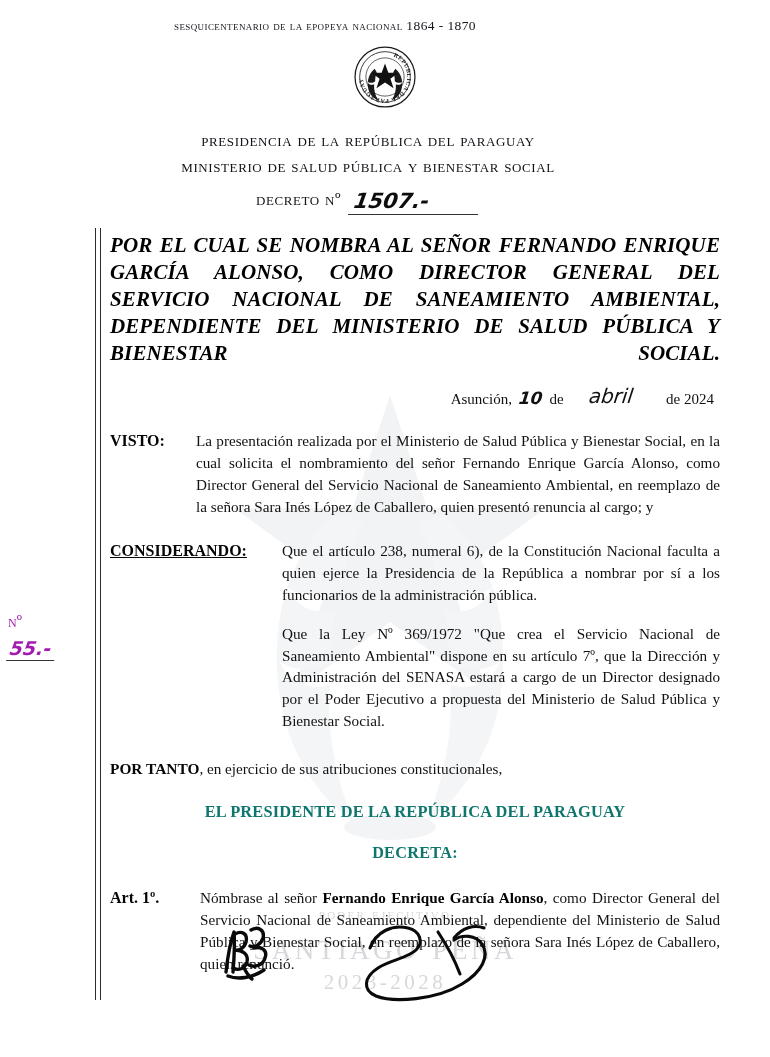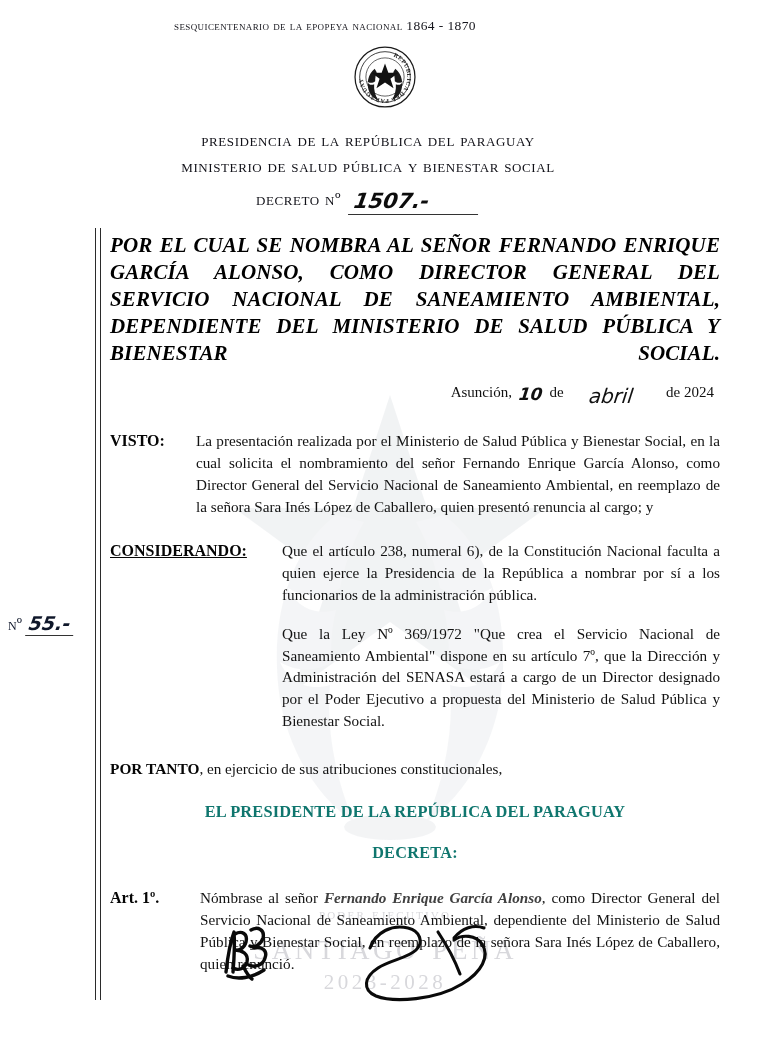--- a/index.html
+++ b/index.html
@@ -151,21 +151,22 @@
     position: absolute;
     left: 8px;
     top: 612px;
     z-index: 3;
     font-size: 17px;
     font-variant: small-caps;
     text-transform: lowercase;
     display: flex;
     align-items: baseline;
     gap: 5px;
-    color: #0f172a;
+    color: #a21caf;
+    flex-direction: column;
   }
   .margin-note .num {
     font-family: "DejaVu Sans", sans-serif;
     font-style: italic;
     font-weight: 600;
     font-size: 19px;
     font-variant: normal;
     text-transform: none;
     border-bottom: 1.1px solid #333;
     padding: 0 4px 1px 2px;
@@ -189,21 +190,21 @@
     letter-spacing: 0.1px;
     color: #000000;
     font-style: italic;
   }
 
   .place-date {
     margin-top: 17px;
     font-size: 15px;
     display: flex;
     justify-content: flex-end;
-    align-items: flex-start;
+    align-items: flex-end;
     gap: 7px;
     padding-right: 6px;
   }
   .pd-hand-day {
     font-family: "DejaVu Sans", sans-serif;
     font-weight: 600;
     font-style: italic;
     font-size: 17px;
     transform: skewX(-7deg);
   }
@@ -233,21 +234,21 @@
   .label-art     { width: 90px; }
   .clause-body {
     flex: 1 1 auto;
     font-size: 15.2px;
     line-height: 1.44;
     text-align: justify;
     color: #121212;
   }
   .clause-body p { margin: 0; }
   .clause-body p + p { margin-top: 17px; }
-  .clause-body b { font-weight: bold; color: #404040; font-style: italic; }
+  .clause-body b { font-weight: bold; color: #000000; }
 
   .por-tanto {
     margin-top: 26px;
     font-size: 15.2px;
     line-height: 1.42;
     color: #121212;
   }
   .por-tanto b { font-weight: bold; font-size: 15.4px; color: #050505; }
 
   .centered-bold {

